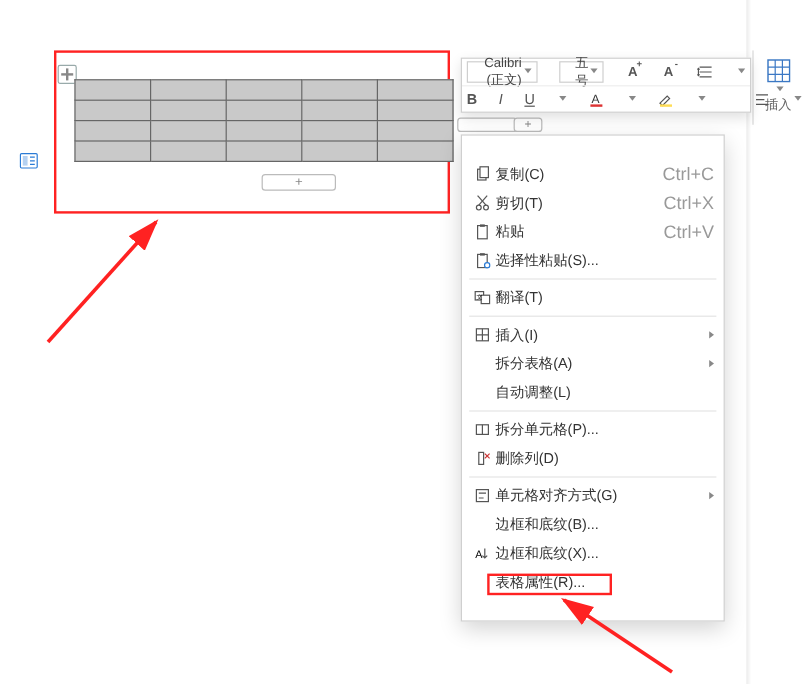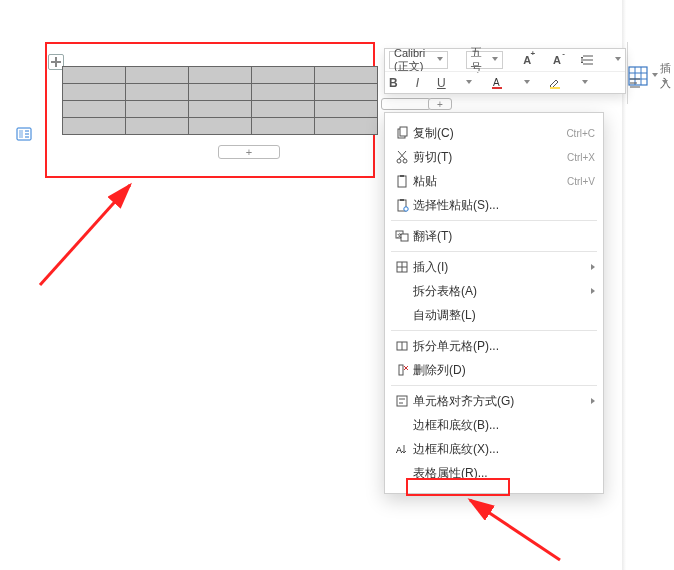--- a/index.html
+++ b/index.html
@@ -12,21 +12,21 @@
     background: linear-gradient(to right, rgba(0,0,0,0.08), rgba(0,0,0,0));
   }
   .page-right {
     position: absolute; left: 626px; top: 0; width: 48px; height: 570px; background: #fff;
   }
 
   
   .vstrip {
     position: absolute; left: 627px; top: 42px; width: 42px; height: 62px;
     border-left: 1px solid #d8d8d8;
-    display: flex; flex-direction: row; align-items: center; gap: 2px;
+    display: flex; flex-direction: column; align-items: center; gap: 2px;
     padding-top: 6px;
   }
   .vstrip .tblicon {
     width: 22px; height: 22px; display: flex; align-items: center; justify-content: center;
   }
   .vstrip .tblicon svg { width: 20px; height: 20px; }
   .vstrip .tlabel { font-size: 11px; color: #666; }
 
   
   .red-box {
@@ -81,21 +81,21 @@
     color: #2a7bd6;
   }
   .nav-icon svg { width: 16px; height: 16px; }
 
   
   .mini-tb {
     position: absolute; left: 384px; top: 48px; width: 242px; height: 46px;
     background: #fff; border: 1px solid #cfcfcf; box-shadow: 0 4px 10px rgba(0,0,0,0.12);
     display: flex; flex-direction: column;
   }
-  .mini-tb .row { display: flex; align-items: center; height: 22px; padding: 0 4px; gap: 18px; }
+  .mini-tb .row { display: flex; align-items: center; height: 22px; padding: 0 4px; gap: 18px; text-align: right; }
   .mini-tb .row + .row { border-top: 1px solid #eee; }
   .fld {
     height: 18px; border: 1px solid #cfcfcf; background: #fff; font-size: 11px;
     display: flex; align-items: center; padding: 0 4px; color: #444;
   }
   .fontname { width: 84px; justify-content: space-between; }
   .fontsize { width: 52px; justify-content: space-between; }
   .tiny-btn {
     width: 18px; height: 18px; display: flex; align-items: center; justify-content: center;
     color: #555; border-radius: 2px; cursor: default;
@@ -110,30 +110,30 @@
     border-left: 3px solid transparent; border-right: 3px solid transparent; border-top: 4px solid #888;
   }
   .txt-a-inc { font-weight: bold; position: relative; font-size: 11px; }
   .txt-a-inc sup { position: absolute; top: -2px; right: -2px; font-size: 8px; }
 
   
   .ctx {
     position: absolute; left: 384px; top: 112px; width: 220px;
     background: #ffffff; border: 1px solid #cfcfcf;
     box-shadow: 0 6px 18px rgba(0,0,0,0.18);
-    padding: 8px 0;
+    padding: 20px 0;
   }
   .ctx .item {
     display: flex; align-items: center; height: 24px; padding: 0 8px 0 6px;
     font-size: 12px; color: #333; cursor: default; position: relative;
   }
   .ctx .ico { width: 22px; display: flex; align-items: center; justify-content: center; color: #555; }
   .ctx .ico svg { width: 14px; height: 14px; }
   .ctx .lbl { flex: 1; }
-  .ctx .sc { color: #999; font-size: 10px; }
+  .ctx .sc { color: #999; font-size: 15px; }
   .ctx .sub::after {
     content: ""; position: absolute; right: 8px; top: 50%; margin-top: -3px;
     width: 0; height: 0; border-top: 3px solid transparent; border-bottom: 3px solid transparent;
     border-left: 4px solid #888;
   }
   .ctx .div { height: 1px; background: #e4e4e4; margin: 3px 6px; }
 
   
   .red-highlight {
     position: absolute; left: 406px; top: 478px; width: 104px; height: 18px;

